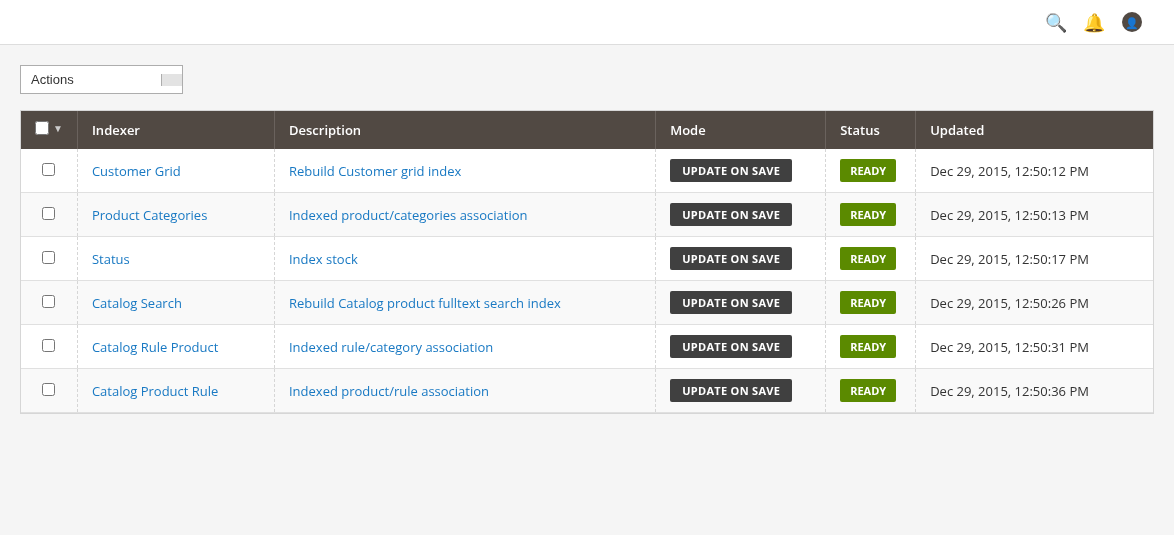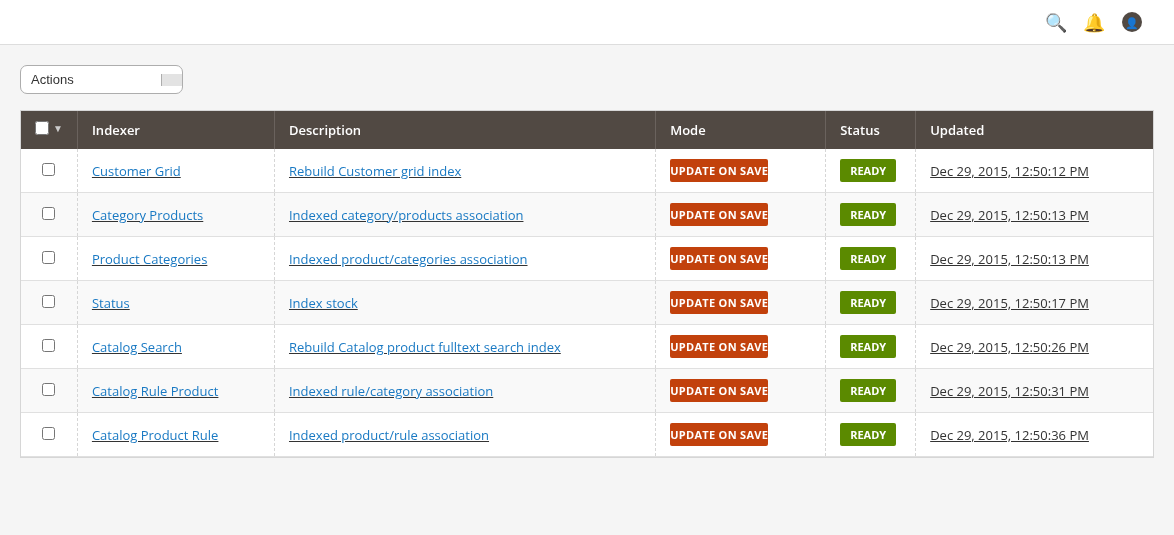--- a/index.html
+++ b/index.html
@@ -59,21 +59,21 @@
       display: flex;
       align-items: center;
       gap: 16px;
       margin-bottom: 16px;
     }
     .actions-select-wrap {
       display: flex;
       align-items: center;
       border: 1px solid #adadad;
       background: #fff;
-      border-radius: 7px;
+      border-radius: 0;
     }
     .actions-select {
       border: none;
       outline: none;
       padding: 6px 10px;
       font-size: 13px;
       color: #333;
       background: transparent;
       min-width: 140px;
       cursor: pointer;
@@ -139,21 +139,20 @@
     tbody tr {
       border-bottom: 1px solid #e0e0e0;
     }
     tbody tr:nth-child(odd) { background: #fff; }
     tbody tr:nth-child(even) { background: #f9f9f9; }
 
     tbody td {
       padding: 10px 14px;
       vertical-align: middle;
       border-right: 1px dashed #d6d6d6;
-      text-decoration: underline;
     }
     tbody td:last-child { border-right: none; margin-top: 12px; }
 
     .td-checkbox { text-align: center; width: 40px; }
     .td-checkbox input { cursor: pointer; }
 
     .indexer-name {
       color: #1979c3;
       font-size: 13px;
       white-space: nowrap;
@@ -162,25 +161,25 @@
       color: #1979c3;
       font-size: 13px;
       text-align: right;
     }
     .mode-cell { width: 170px; }
     .status-cell { width: 90px; }
     .updated-cell { white-space: nowrap; font-size: 13px; }
 
     .badge-update-on-save {
       display: inline-block;
-      background: #c2410c;
+      background: #404040;
       color: #fff;
       font-size: 11px;
       font-weight: 700;
-      padding: 4px 0;
+      padding: 4px 12px;
       border-radius: 2px;
       white-space: nowrap;
       letter-spacing: 0.3px;
     }
     .badge-ready {
       display: inline-block;
       background: #5b8a00;
       color: #fff;
       font-size: 11px;
       font-weight: 700;
@@ -253,38 +252,20 @@
       <td class="status-cell">
         <span class="badge-ready">READY</span>
       </td>
       <td class="updated-cell">Dec 29, 2015, 12:50:12 PM</td>
     </tr>
           <tr>
       <td class="td-checkbox">
         <input type="checkbox" style="">
       </td>
       <td>
-        <span class="indexer-name">Category Products</span>
-      </td>
-      <td>
-        <span class="description">Indexed category/products association</span>
-      </td>
-      <td class="mode-cell">
-        <span class="badge-update-on-save">UPDATE ON SAVE</span>
-      </td>
-      <td class="status-cell">
-        <span class="badge-ready">READY</span>
-      </td>
-      <td class="updated-cell">Dec 29, 2015, 12:50:13 PM</td>
-    </tr>
-          <tr>
-      <td class="td-checkbox">
-        <input type="checkbox" style="">
-      </td>
-      <td>
         <span class="indexer-name">Product Categories</span>
       </td>
       <td>
         <span class="description">Indexed product/categories association</span>
       </td>
       <td class="mode-cell">
         <span class="badge-update-on-save">UPDATE ON SAVE</span>
       </td>
       <td class="status-cell">
         <span class="badge-ready">READY</span>

